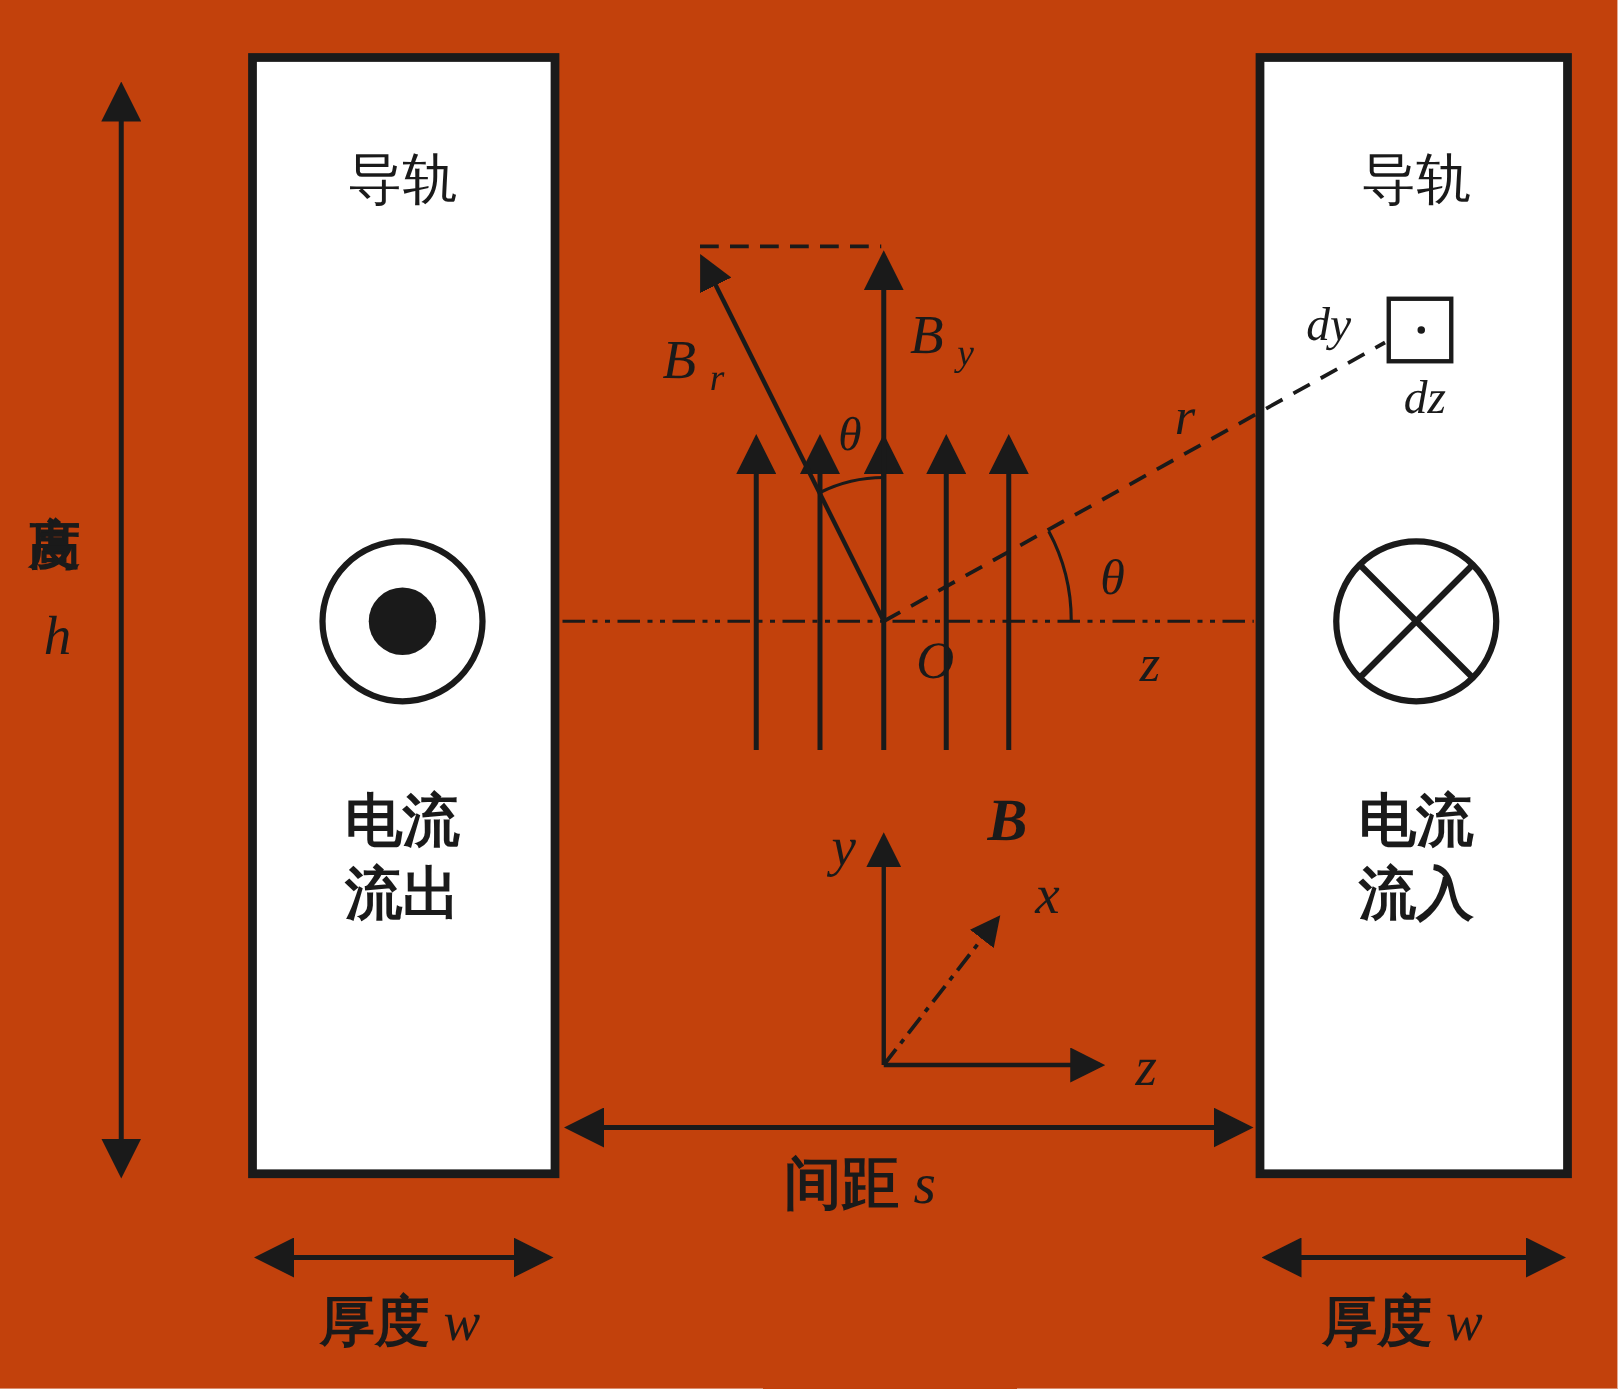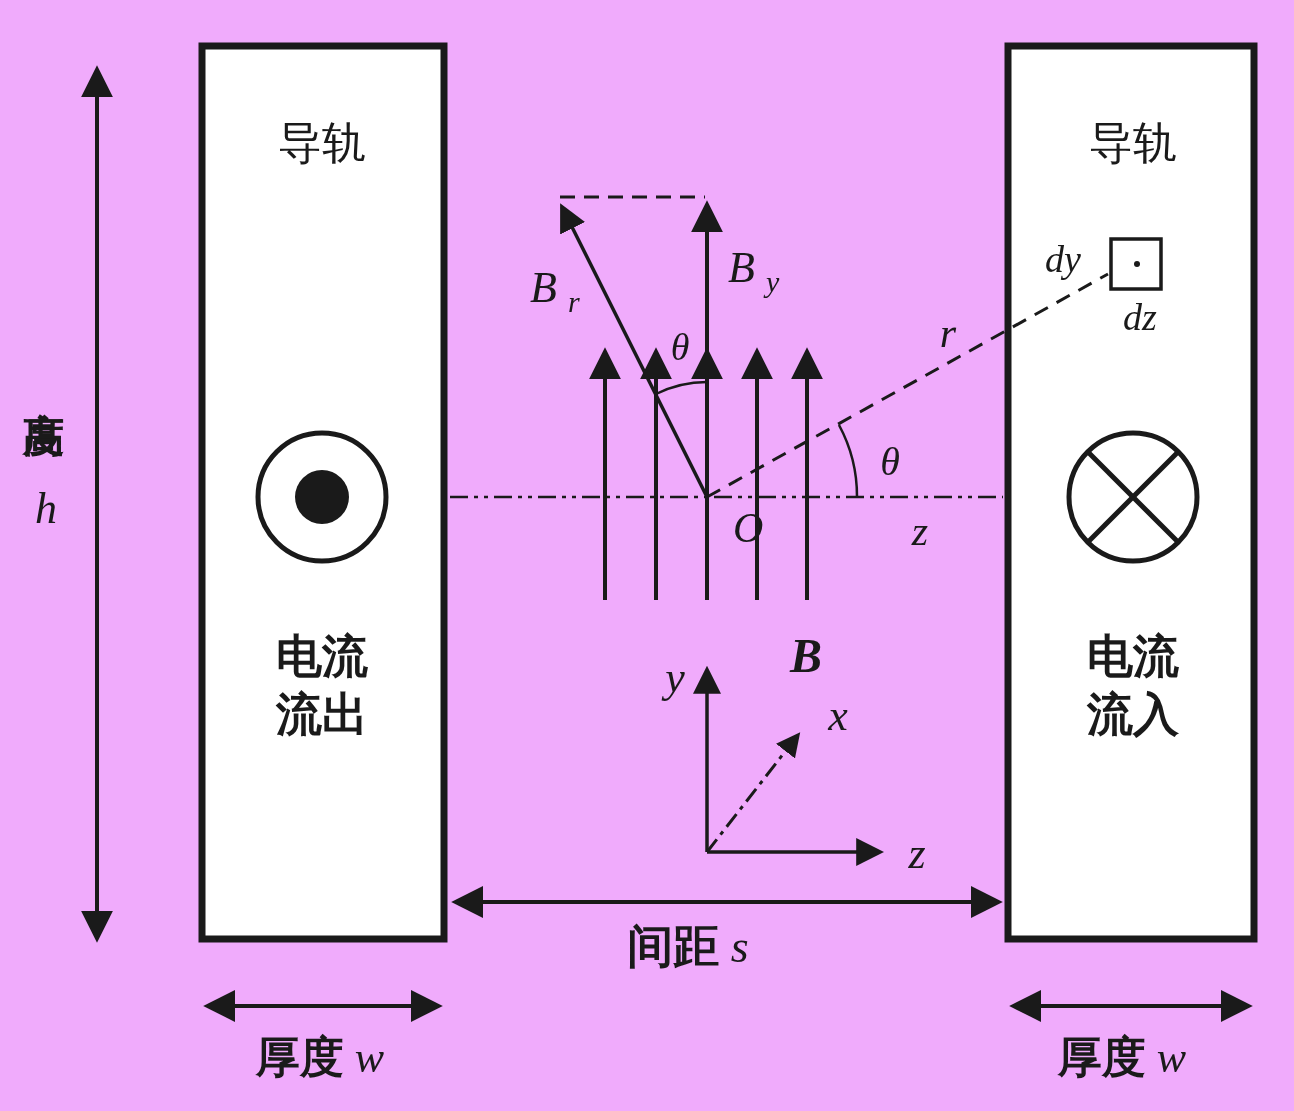--- a/index.html
+++ b/index.html
@@ -4,21 +4,21 @@
 <style>
   html, body {
     margin: 0;
     padding: 0;
     background: #ffffff;
   }
   .stage {
     position: relative;
     width: 1294px;
     height: 1111px;
-    background: #f0abfc;
+    background: #c2410c;
     overflow: hidden;
   }
   svg { display: block; }
   .ln   { stroke: #1a1a1a; fill: none; }
   .fillb{ fill: #1a1a1a; stroke: none; }
   .cjk {
     font-family: "Liberation Sans", "DejaVu Sans", sans-serif;
     fill: #1a1a1a;
   }
   .cjk-b {

